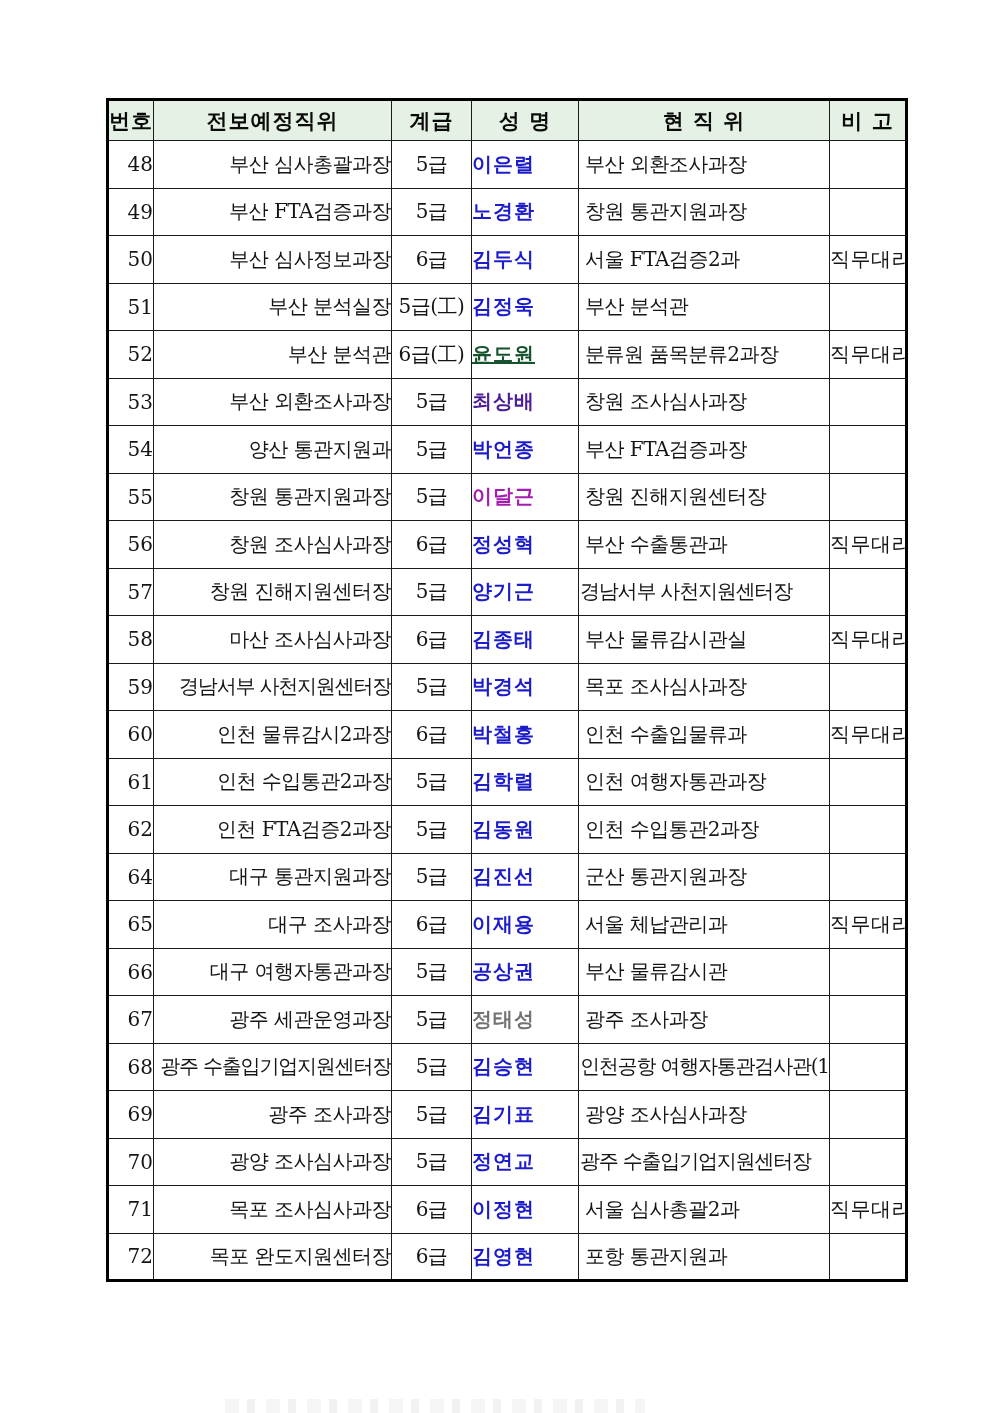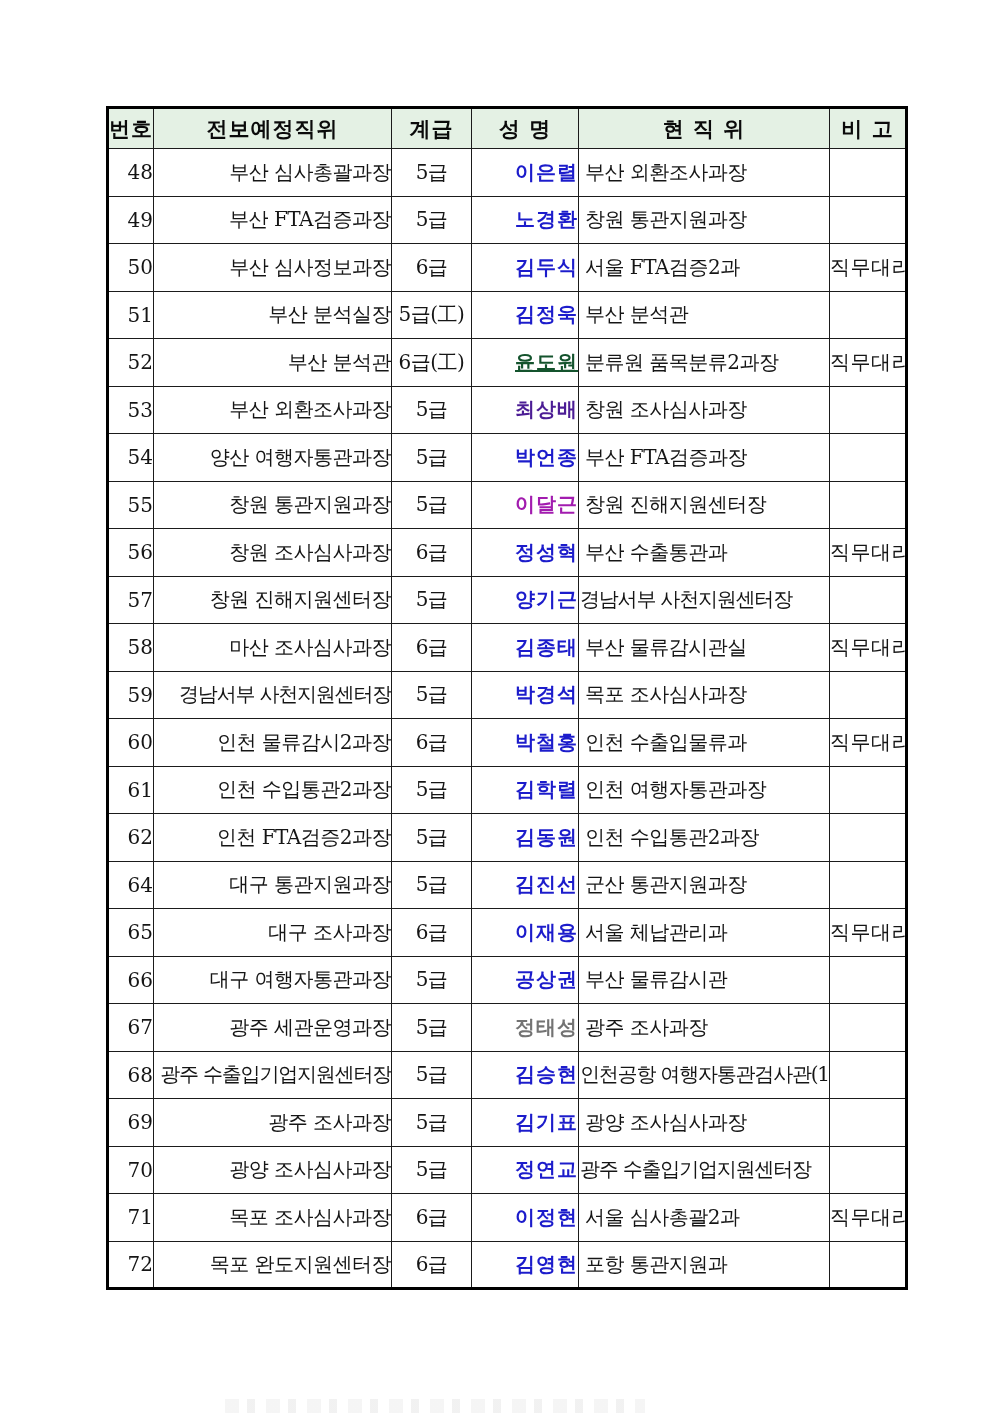--- a/index.html
+++ b/index.html
@@ -8,21 +8,21 @@
     position: relative;
     width: 1000px;
     height: 1413px;
     background: #ffffff;
     font-family: "DejaVu Serif", "Liberation Serif", serif;
     overflow: hidden;
   }
   .doc-table-wrap {
     position: absolute;
     left: 106px;
-    top: 106px;
+    top: 98px;
     width: 799px;
   }
   table.doc-table {
     width: 799px;
     border-collapse: collapse;
     table-layout: fixed;
     border: 3px solid #000000;
   }
   table.doc-table th,
   table.doc-table td {
@@ -37,21 +37,21 @@
     font-weight: bold;
     font-size: 21px;
     color: #0a0a0a;
     text-align: center;
     letter-spacing: 1px;
   }
   table.doc-table td { height: 47.5px; font-size: 20px; color: #151515; }
   td.c-no    { text-align: right; font-size: 21px; color: #222222; font-family: "DejaVu Serif", serif; }
   td.c-new   { text-align: right; padding-left: 5px; letter-spacing: -0.5px; }
   td.c-grade { text-align: center; letter-spacing: -0.5px; }
-  td.c-name  { text-align: right; font-weight: bold; font-size: 22px; letter-spacing: 1px; }
+  td.c-name  { text-align: left; font-weight: bold; font-size: 22px; letter-spacing: 1px; }
   td.c-cur   { text-align: left; padding-left: 6px; letter-spacing: -0.5px; }
   td.c-note  { text-align: center; font-size: 15px; color: #2a2a2a; letter-spacing: 0.5px; }
   td.tight   { font-size: 17px; letter-spacing: -1.2px; padding-left: 1px; }
   
   .bottom-artifact {
     position: absolute;
     left: 225px;
     top: 1399px;
     width: 420px;
     height: 14px;
@@ -132,21 +132,21 @@
         <tr>
           <td class="c-no">53</td>
           <td class="c-new">부산 외환조사과장</td>
           <td class="c-grade">5급</td>
           <td class="c-name" style="color: #4c1d95;">최상배</td>
           <td class="c-cur">창원 조사심사과장</td>
           <td class="c-note"></td>
         </tr>
         <tr>
           <td class="c-no">54</td>
-          <td class="c-new">양산 여행자통관과장</td>
+          <td class="c-new">양산 통관지원과</td>
           <td class="c-grade">5급</td>
           <td class="c-name" style="color: rgb(28, 28, 203);">박언종</td>
           <td class="c-cur">부산 FTA검증과장</td>
           <td class="c-note"></td>
         </tr>
         <tr>
           <td class="c-no">55</td>
           <td class="c-new">창원 통관지원과장</td>
           <td class="c-grade">5급</td>
           <td class="c-name" style="color: #a21caf;">이달근</td>

